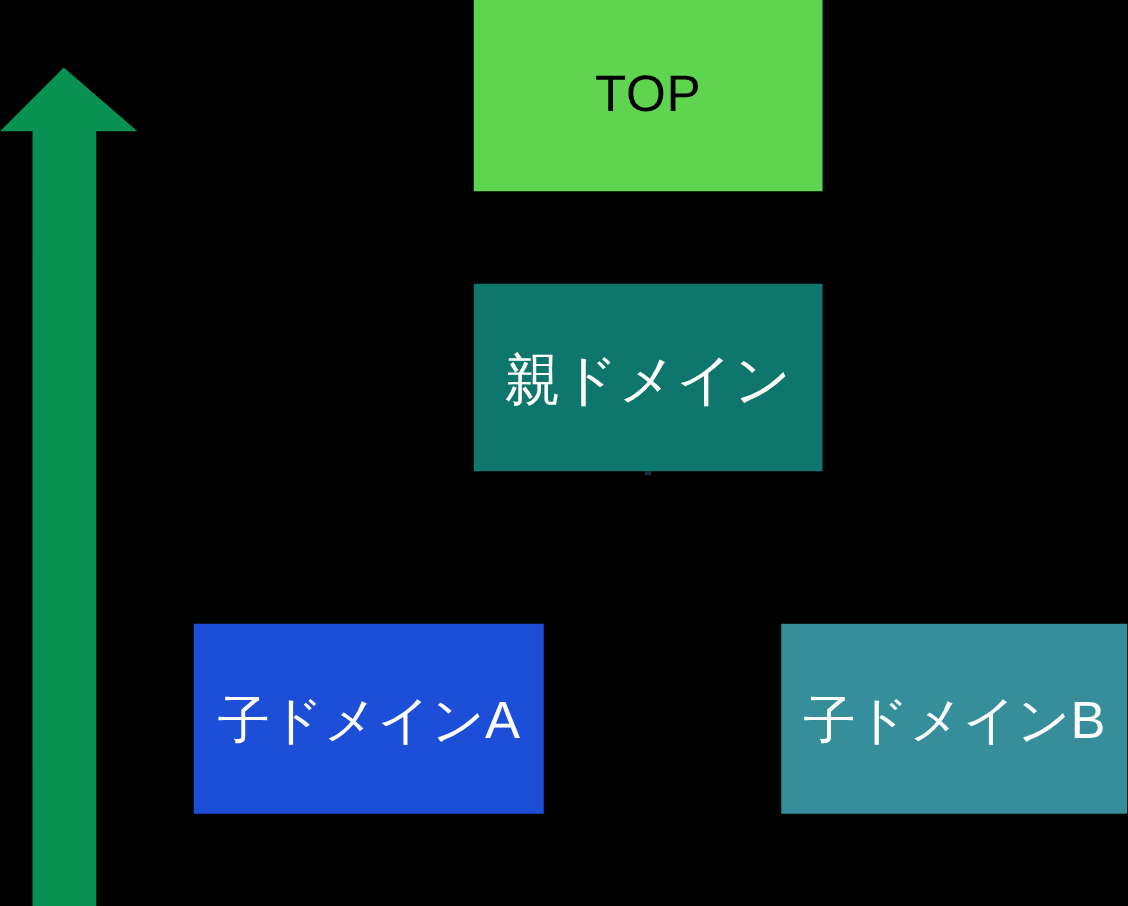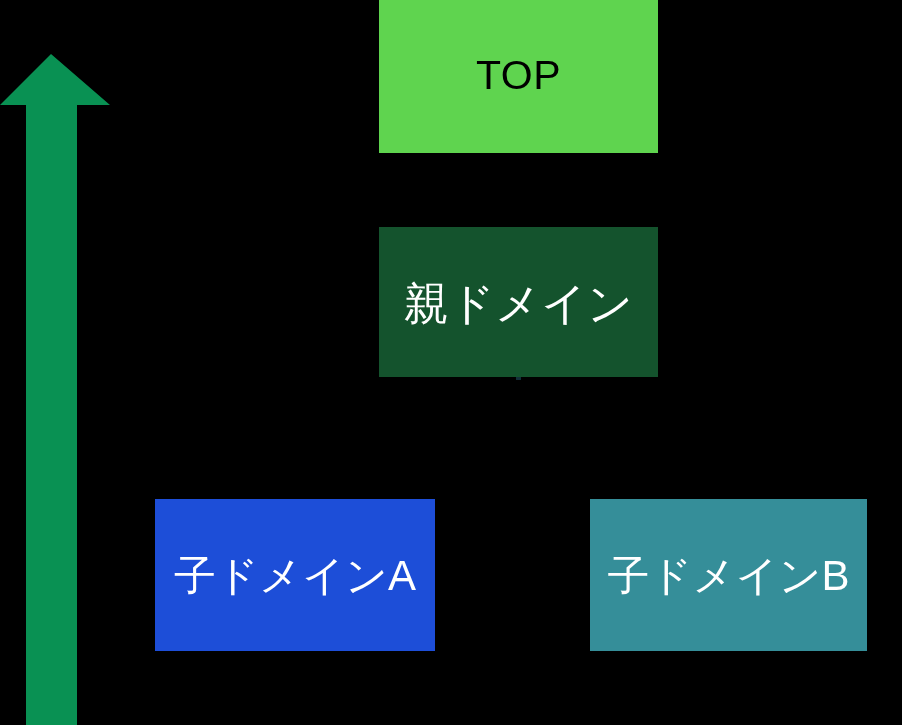--- a/index.html
+++ b/index.html
@@ -50,37 +50,37 @@
     color: #000000;
     font-size: 41px;
     letter-spacing: 0.5px;
   }
 
   #node-parent-domain {
     left: 379px;
     top: 227px;
     width: 279px;
     height: 150px;
-    background: #14532d;
+    background: #0f766e;
     color: #ffffff;
     font-size: 45px;
   }
 
   #node-child-domain-a {
     left: 155px;
     top: 499px;
     width: 280px;
     height: 152px;
     background: #1d4ed8;
     color: #ffffff;
     font-size: 42px;
   }
 
   #node-child-domain-b {
-    left: 590px;
+    left: 625px;
     top: 499px;
     width: 277px;
     height: 152px;
     background: #358e99;
     color: #ffffff;
     font-size: 42px;
   }
 
   .node-label {
     display: block;

